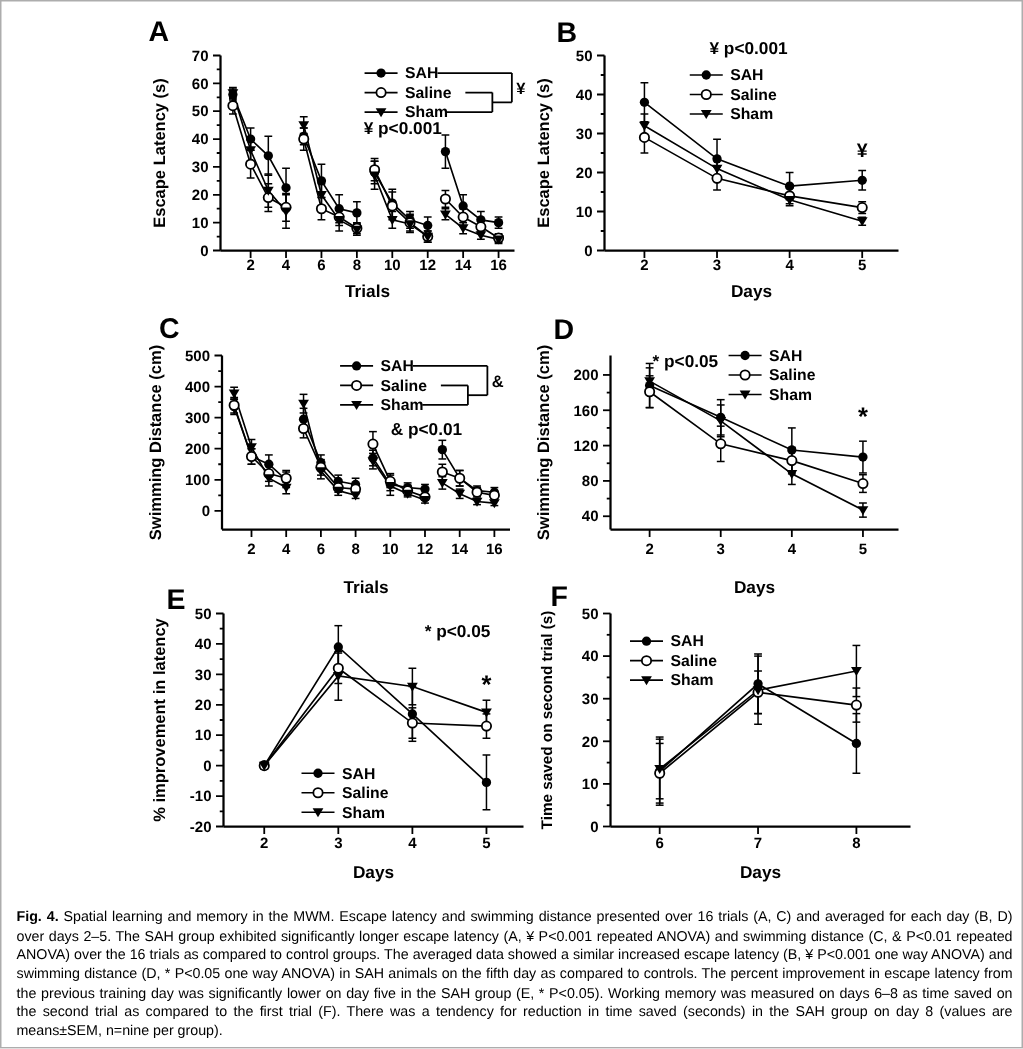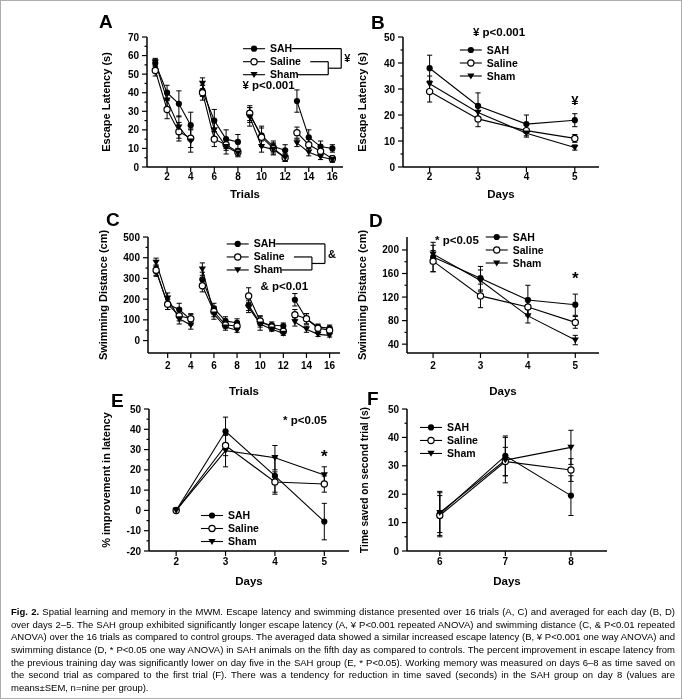--- a/index.html
+++ b/index.html
@@ -1031,17 +1031,17 @@
           <circle cx="76" cy="57.46" r="3.1" fill="#fff" stroke="#000" stroke-width="1.2"></circle>
           <text x="92" y="60.96" text-anchor="start" font-size="10.5" font-weight="bold">Saline</text>
           <line x1="65" y1="70.46000000000001" x2="87" y2="70.46000000000001" stroke="#000" stroke-width="1.1"></line>
           <polygon points="72.4,67.86000000000001 79.6,67.86000000000001 76,73.86000000000001" fill="#000"></polygon>
           <text x="92" y="73.96000000000001" text-anchor="start" font-size="10.5" font-weight="bold">Sham</text>
         </g>
       </svg>
   </div>
 
   <div id="caption">
-    <span class="cap-label">Fig. 2.</span>
+    <span class="cap-label">Fig. 4.</span>
     <span>Spatial learning and memory in the MWM. Escape latency and swimming distance presented over 16 trials (A, C) and averaged for each day (B, D) over days 2–5. The SAH group exhibited significantly longer escape latency (A, ¥ P&lt;0.001 repeated ANOVA) and swimming distance (C, &amp; P&lt;0.01 repeated ANOVA) over the 16 trials as compared to control groups. The averaged data showed a similar increased escape latency (B, ¥ P&lt;0.001 one way ANOVA) and swimming distance (D, * P&lt;0.05 one way ANOVA) in SAH animals on the fifth day as compared to controls. The percent improvement in escape latency from the previous training day was significantly lower on day five in the SAH group (E, * P&lt;0.05). Working memory was measured on days 6–8 as time saved on the second trial as compared to the first trial (F). There was a tendency for reduction in time saved (seconds) in the SAH group on day 8 (values are means±SEM, n=nine per group).</span>
   </div>
 
 </div>
 
 </body></html>

